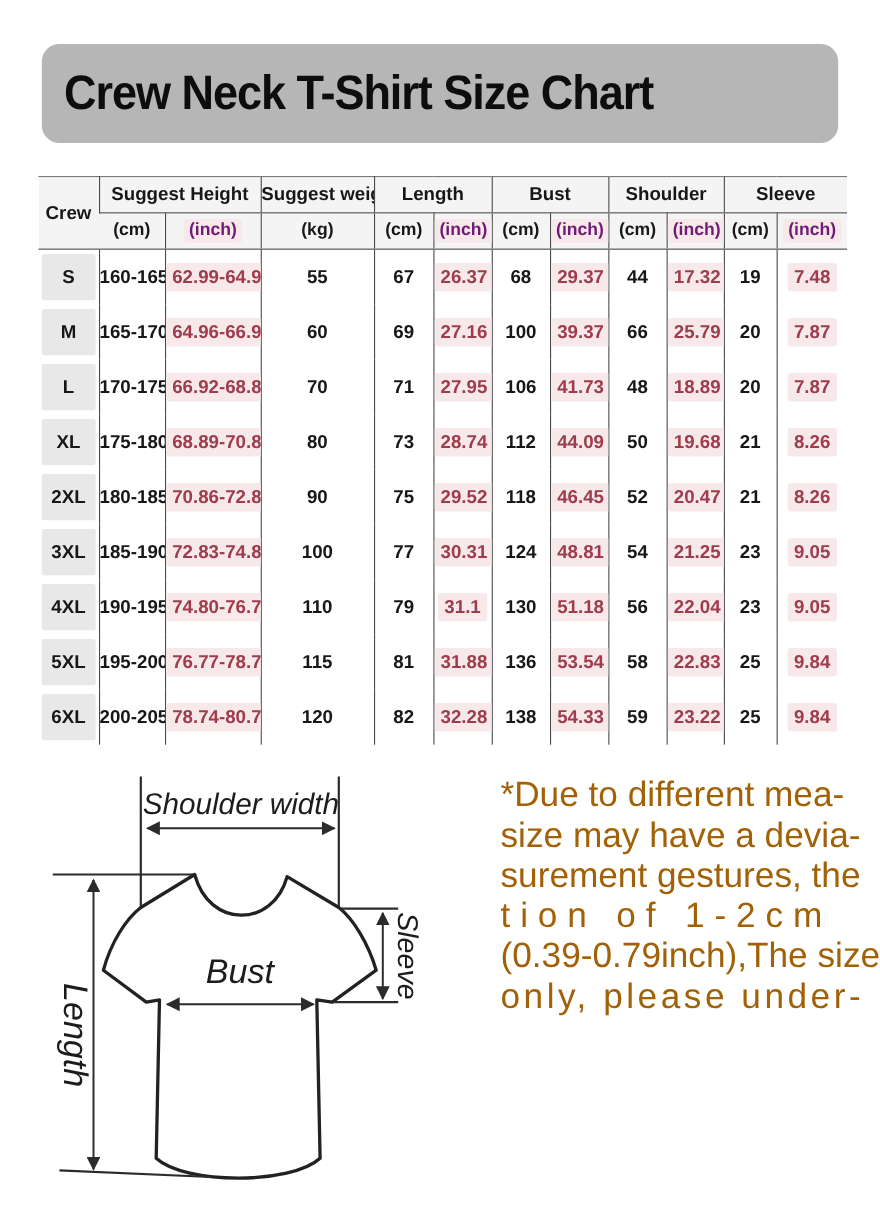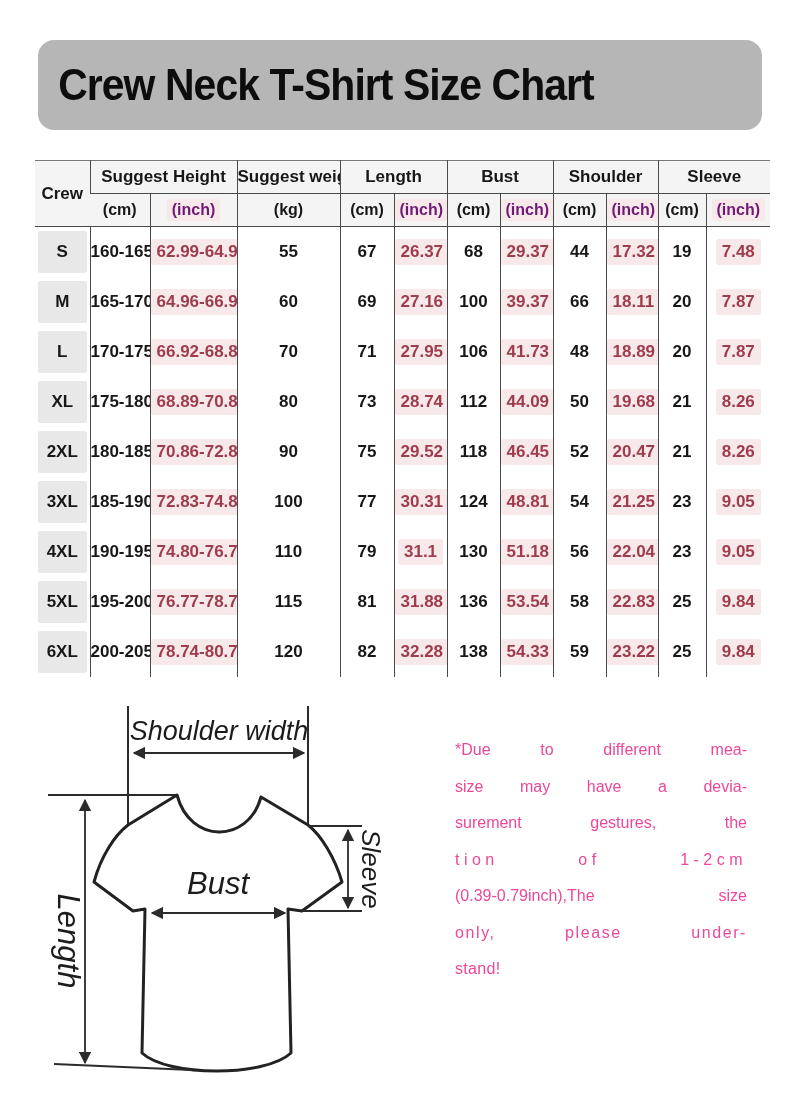--- a/index.html
+++ b/index.html
@@ -46,22 +46,22 @@
     display:inline-block; background:#f7e9ea; border-radius:3px;
     padding:2px 5px; font-size:16px; font-weight:bold; color:#701a75;
   }
 
   
   .diagram { position:absolute; left:40px; top:698px;font-style:italic; }
   .diagram svg { font-family:"Liberation Sans", sans-serif; }
 
   
   .note {
-    position:absolute; left:455px; top:732px; width:292px;
-    font-size:16px; line-height:36.5px; color:#ec4899;
+    position:absolute; left:455px; top:704px; width:292px;
+    font-size:32px; line-height:36.5px; color:#a16207;
   }
   .note-line { text-align:justify; text-align-last:justify; white-space:nowrap; }
   .note-line.spread1 { letter-spacing:0.28em; }
   .note-line.spread2 { letter-spacing:0.10em; }
   .note-line.last { text-align-last:left; letter-spacing:0.02em; }
 </style>
 </head>
 <body>
 
 <div class="page">
@@ -132,21 +132,21 @@
               <span class="gchip">M</span>
             </td>
           <td>165-170</td>
           <td class="rd"><span class="pchip">64.96-66.92</span></td>
           <td>60</td>
           <td>69</td>
           <td class="rd"><span class="pchip">27.16</span></td>
           <td>100</td>
           <td class="rd"><span class="pchip">39.37</span></td>
           <td>66</td>
-          <td class="rd"><span class="pchip">18.11</span></td>
+          <td class="rd"><span class="pchip">25.79</span></td>
           <td>20</td>
           <td class="rd"><span class="pchip">7.87</span></td>
         </tr>
         <tr>
           <td class="sz">
               <span class="gchip">L</span>
             </td>
           <td>170-175</td>
           <td class="rd"><span class="pchip">66.92-68.89</span></td>
           <td>70</td>
@@ -291,16 +291,15 @@
     </svg>
   </div>
 
   <div class="note">
     <div class="note-line">*Due to different mea-</div>
     <div class="note-line">size may have a devia-</div>
     <div class="note-line">surement gestures, the</div>
     <div class="note-line spread1">tion of 1-2cm</div>
     <div class="note-line">(0.39-0.79inch),The size</div>
     <div class="note-line spread2">only, please under-</div>
-    <div class="note-line last">stand!</div>
   </div>
 
 </div>
 
 </body></html>

